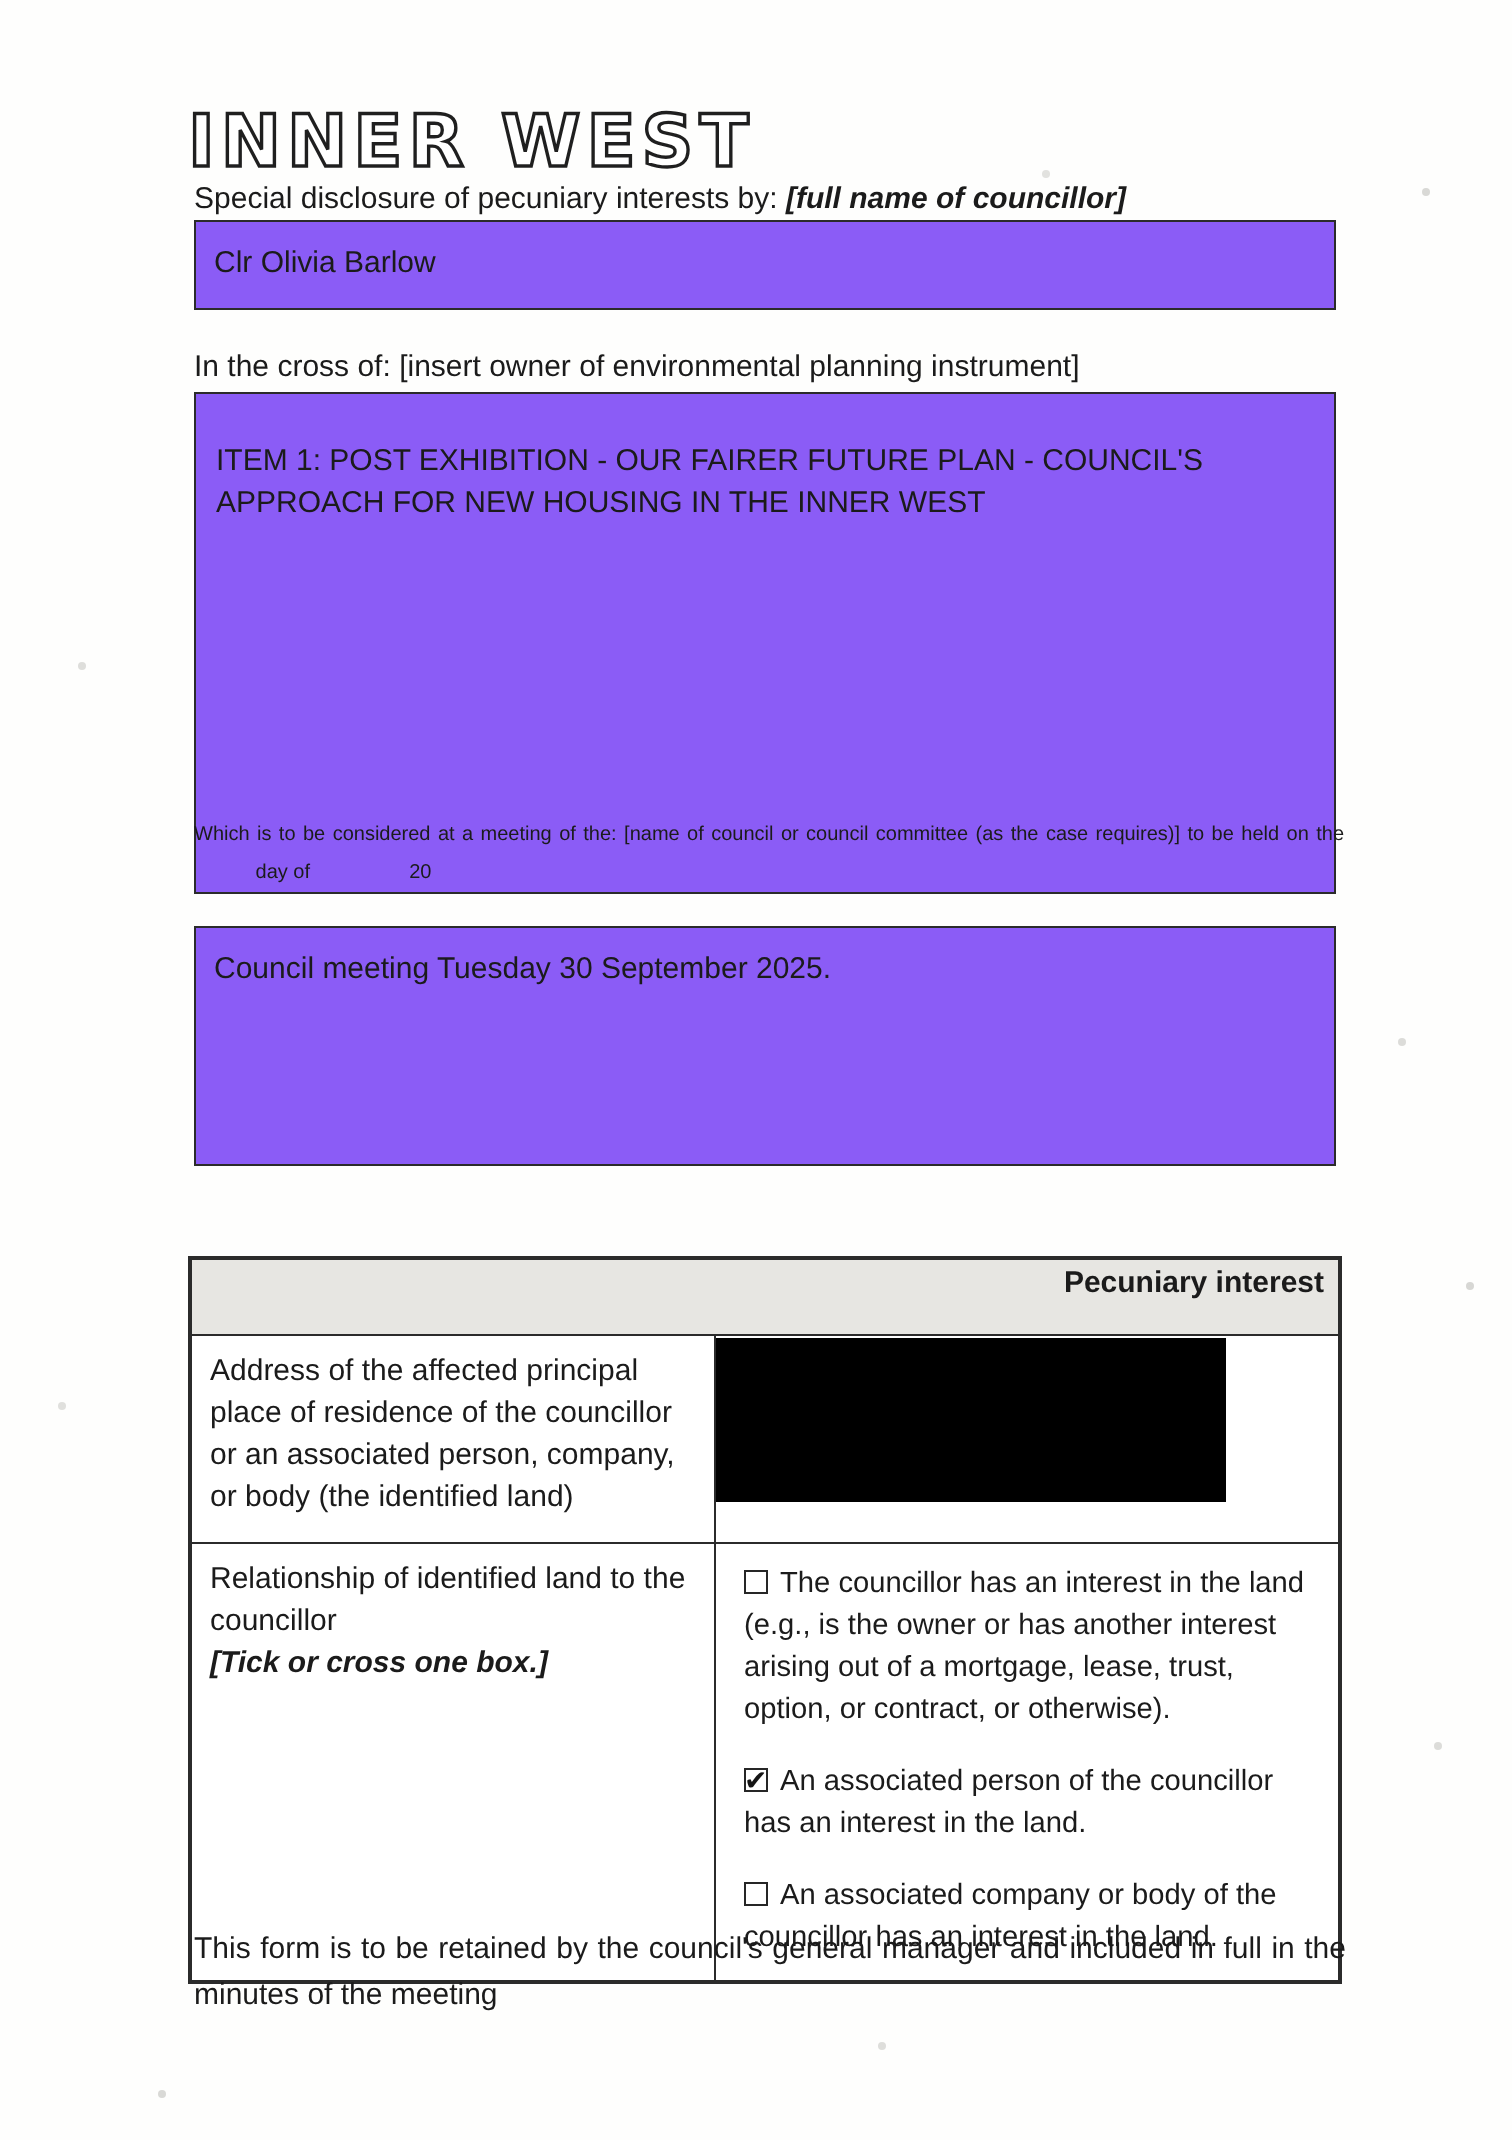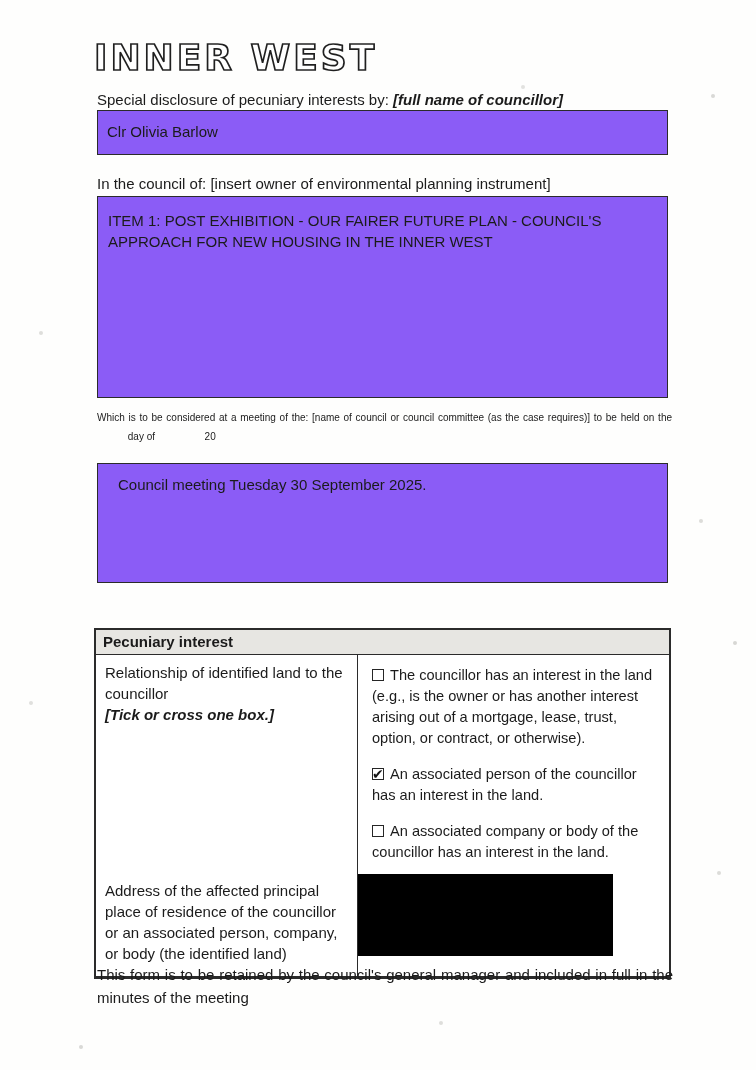--- a/index.html
+++ b/index.html
@@ -18,21 +18,21 @@
     position:absolute; top:0; left:0; width:2px; height:2px; border-radius:50%;
     background:transparent;
     box-shadow: 712px 95px 0 1px #d9d9d6, 40px 332px 0 1px #dededb,
                 700px 520px 0 1px #dcdcd9, 734px 642px 0 1px #d7d7d4,
                 80px 1046px 0 1px #d9d9d6, 440px 1022px 0 1px #dededb,
                 718px 872px 0 1px #dcdcd9, 30px 702px 0 1px #e0e0dd,
                 522px 86px 0 1px #e2e2df, 640px 300px 0 1px #e0e0dd;
   }
 
   .logo{
-    position:absolute; left:94px; top:38px;
+    position:absolute; left:94px; top:52px;
     font-family:"DejaVu Sans","Liberation Sans",sans-serif;
     font-weight:800; font-size:36px; line-height:40px;
     letter-spacing:3px;
     color:#ffffff;
     -webkit-text-stroke:1.7px #1f1f1f;
     text-shadow:0 0 0 #fff;
     white-space:nowrap;
   }
 
   .field-label{ position:absolute; left:97px; width:575px; font-size:15px; line-height:18px; }
@@ -42,41 +42,42 @@
   .lbl-1{ top:91px; }
   .lbl-2{ top:175px; }
 
   .input-box{
     position:absolute; left:97px; width:571px;
     border:1.7px solid #2b2b2b;
     background:#8b5cf6;
     font-size:15px; line-height:21px;
   }
   .box-name{ top:110px; height:45px; padding:10px 9px; }
-  .box-matter{ top:196px; height:202px; padding:13px 10px; }
-  .box-meeting{ top:463px; height:120px; padding:10px 20px; }
+  .box-matter{ top:196px; height:251px; padding:23px 10px; }
+  .box-meeting{ top:463px; height:120px; padding:10px 9px; }
 
   .meeting-para{
     position:absolute; left:97px; top:408px; width:575px;
     font-size:10px; line-height:19px; text-align:justify;
   }
   .sp1{ display:inline-block; width:28px; }
   .sp2{ display:inline-block; width:44px; }
 
   .pi-table{
     position:absolute; left:94px; top:628px; width:577px;
     border:2px solid #2b2b2b; background:#fff;
     font-size:15px;
   }
   .pi-header{
     background:#e7e6e2;
     border-bottom:1.6px solid #2b2b2b;
-    padding:2px 7px 3px 7px;
+    padding:2px 7px 16px 7px;
     font-weight:600;
     line-height:19px;
+    text-align:right;
   }
   .pi-row{ display:flex; }
   .row-address{ border-bottom:1.6px solid #2b2b2b; min-height:104px; }
   .row-relationship{ min-height:200px; }
   .cell-l{
     width:262px; flex:none;
     border-right:1.6px solid #2b2b2b;
     padding:7px 12px 7px 9px;
     line-height:21px;
   }
@@ -116,21 +117,21 @@
 
   <div class="field-label lbl-1">
     <span class="b">Special disclosure of pecuniary interests by:</span>
     <span class="it">[full name of councillor]</span>
   </div>
   <div class="input-box box-name">
     <span>Clr Olivia Barlow</span>
   </div>
 
   <div class="field-label lbl-2">
-    <span class="b">In the council of:</span>
+    <span class="b">In the cross of:</span>
     <span>[insert owner of environmental planning instrument]</span>
   </div>
   <div class="input-box box-matter">
     <span>ITEM 1: POST EXHIBITION - OUR FAIRER FUTURE PLAN - COUNCIL'S APPROACH FOR NEW HOUSING IN THE INNER WEST</span>
   </div>
 
   <div class="meeting-para">
     <span class="b">Which is to be considered at a meeting of the:</span>
     <span>[name of council or council committee (as the case requires)] to be held on the</span>
     <span class="sp1"></span>
@@ -138,34 +139,34 @@
     <span class="sp2"></span>
     <span>20</span>
   </div>
   <div class="input-box box-meeting">
     <span>Council meeting Tuesday 30 September 2025.</span>
   </div>
 
   <div class="pi-table">
     <div class="pi-header">Pecuniary interest</div>
 
+    <div class="pi-row row-address">
+      <div class="cell-l">Address of the affected principal place of residence of the councillor or an associated person, company, or body (the identified land)</div>
+      <div class="cell-r">
+        <div class="redaction"></div>
+      </div>
+    </div>
+
     <div class="pi-row row-relationship">
       <div class="cell-l">
         <div>Relationship of identified land to the councillor</div>
         <div class="it">[Tick or cross one box.]</div>
       </div>
       <div class="cell-r">
         <p class="option"><span class="checkbox"></span><span>The councillor has an interest in the land (e.g., is the owner or has another interest arising out of a mortgage, lease, trust, option, or contract, or otherwise).</span></p>
         <p class="option"><span class="checkbox checked"></span><span>An associated person of the councillor has an interest in the land.</span></p>
         <p class="option"><span class="checkbox"></span><span>An associated company or body of the councillor has an interest in the land.</span></p>
       </div>
     </div>
-
-    <div class="pi-row row-address">
-      <div class="cell-l">Address of the affected principal place of residence of the councillor or an associated person, company, or body (the identified land)</div>
-      <div class="cell-r">
-        <div class="redaction"></div>
-      </div>
-    </div>
   </div>
 
   <div class="footer-note">This form is to be retained by the council's general manager and included in full in the minutes of the meeting</div>
 </div>
 
 </body></html>

